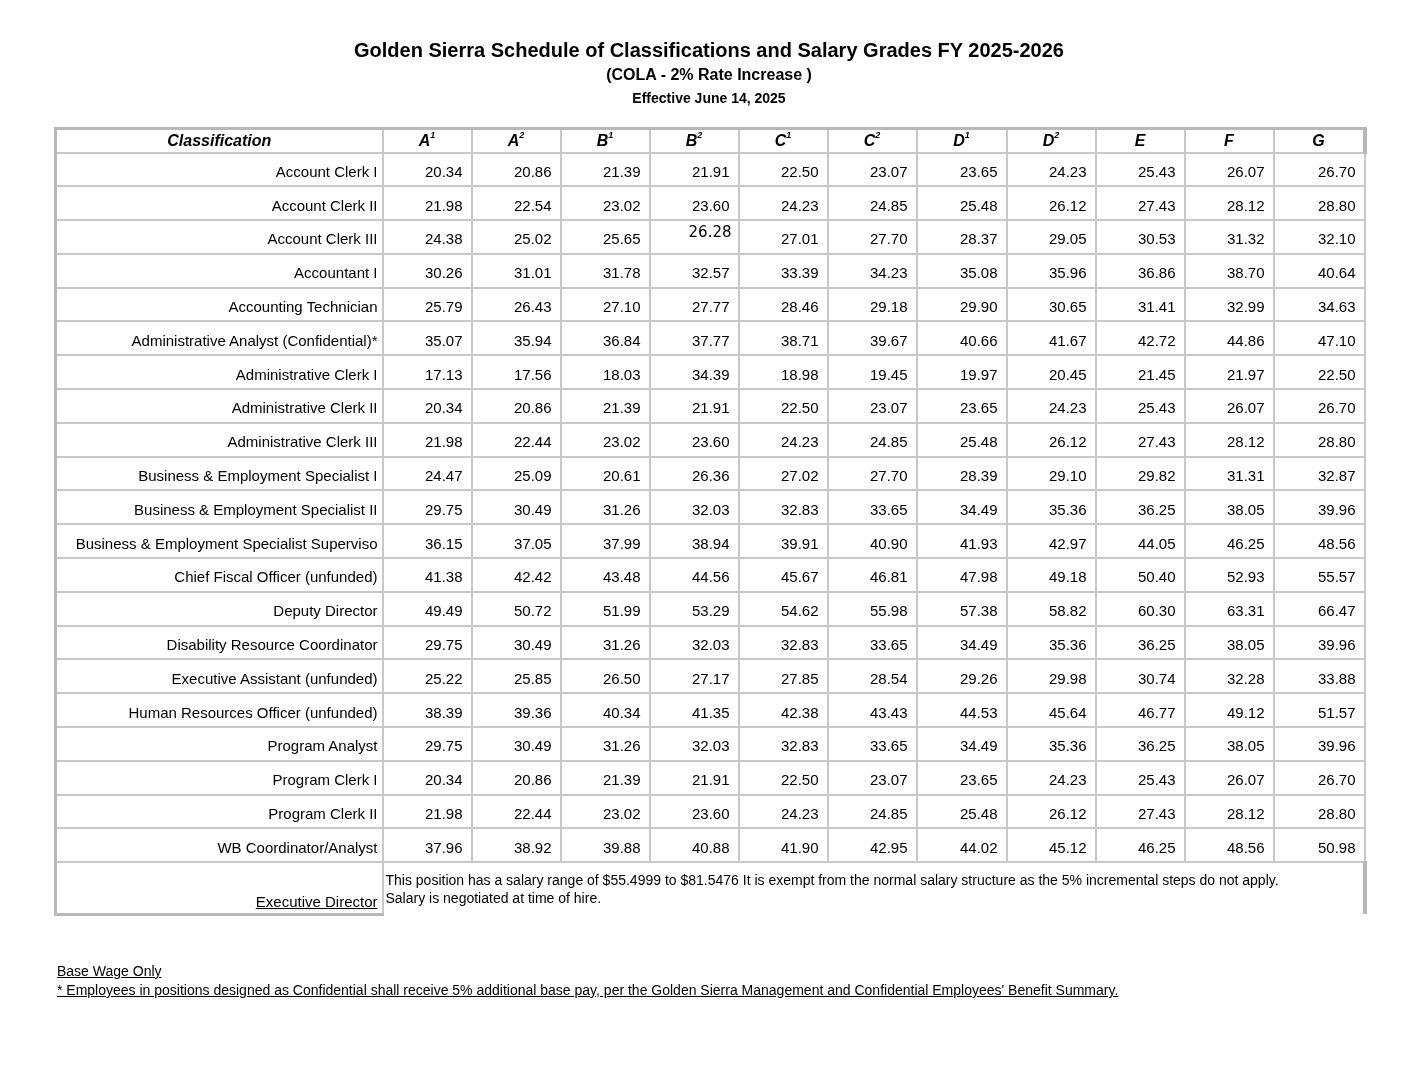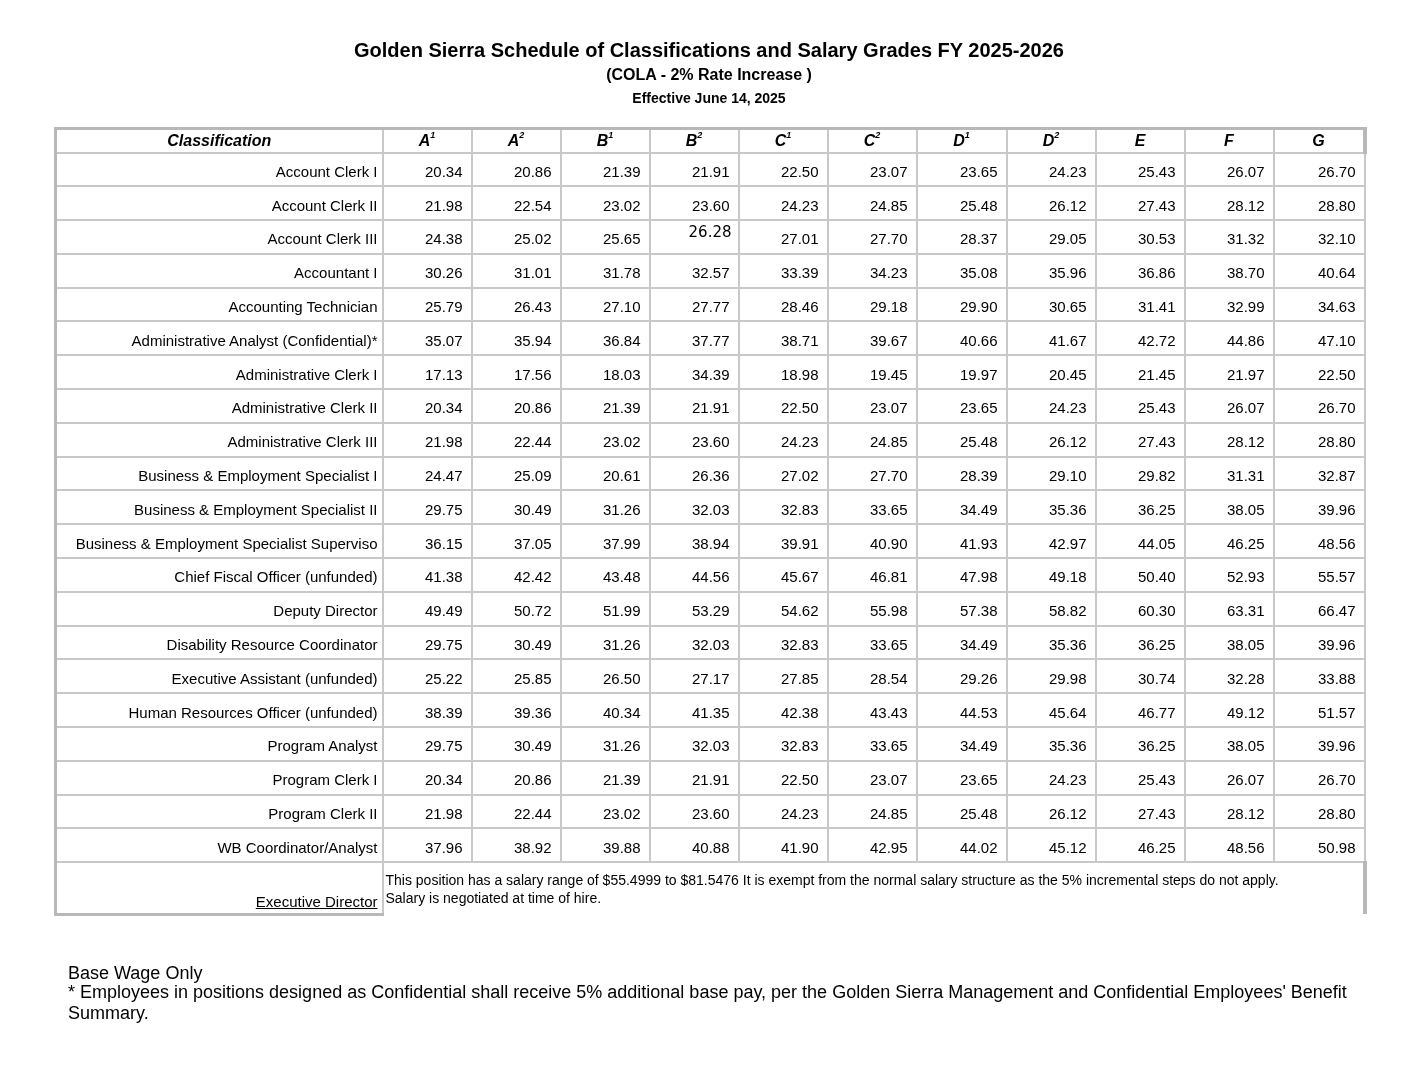--- a/index.html
+++ b/index.html
@@ -30,21 +30,21 @@
   table.sched th.grade sup { font-size: 9px; position: relative; top: -2px; }
   table.sched th.last { border-right: 4px solid #b8b8b8; }
   table.sched td.cls { text-align: right; padding-left: 3px; padding-top: 4px; margin-top: 32px; }
   table.sched td.num { text-align: right; padding-right: 8px; padding-top: 4px; }
   table.sched td.odd { font-family: "DejaVu Sans", sans-serif; font-size: 15px; vertical-align: top; padding-top: 2px; padding-right: 6px; margin-left: 35px; }
   table.sched tr.body-row td { height: 33.8px; }
   table.sched tr.exec td { height: 52px; }
   table.sched tr.exec td.cls { vertical-align: bottom; padding-bottom: 3px; border-bottom: 3px solid #b8b8b8; text-decoration: underline; }
   table.sched tr.exec td.note { font-size: 14px; white-space: normal; line-height: 18px; vertical-align: top; padding-top: 8px; padding-left: 2px; border-right: 4px solid #b8b8b8; border-bottom: none; }
 
-  .foot { position: absolute; left: 68px; font-size: 18px; }
+  .foot { position: absolute; left: 57px; font-size: 14px; text-decoration: underline; }
   .f1 { top: 963px; }
   .f2 { top: 982px; }
 </style>
 </head>
 <body>
 
 <div class="title t1">Golden Sierra Schedule of Classifications and Salary Grades FY 2025-2026</div>
 <div class="title t2">(COLA - 2% Rate Increase )</div>
 <div class="title t3">Effective June 14, 2025</div>
 

